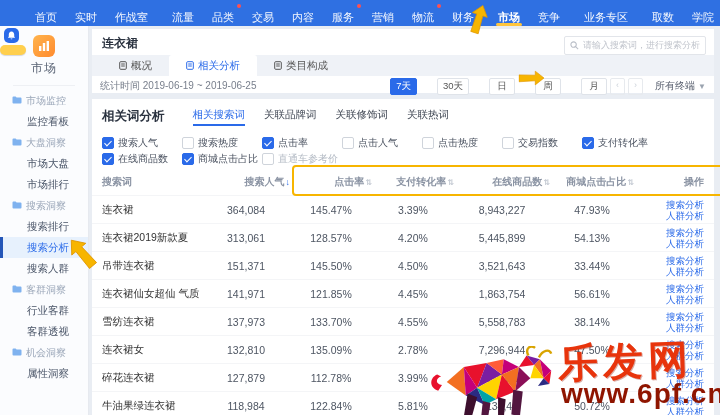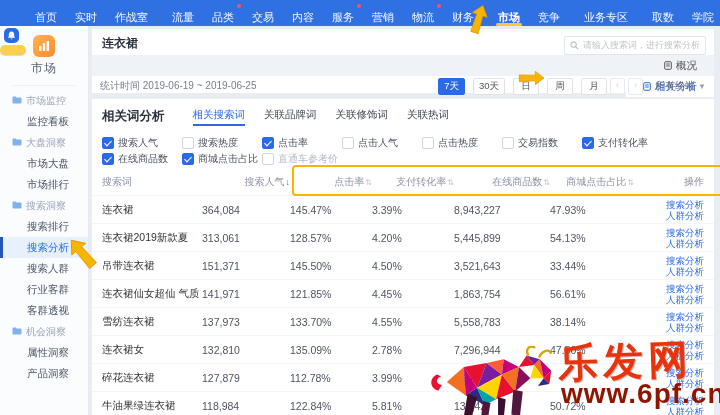--- a/index.html
+++ b/index.html
@@ -33,21 +33,21 @@
   .side-divider{width:62px;height:1px;background:#eef0f4;margin:8px auto 4px;}
   .side-group-header{display:flex;align-items:center;gap:4px;padding-left:12px;height:21px;font-size:10px;color:#9aa6b8;}
   .side-item{height:21px;line-height:21px;padding-left:27px;font-size:10.5px;color:#4a5568;cursor:pointer;}
   .side-item.active{background:#e7f1fd;color:#2a6ae9;border-left:3px solid #2456b8;padding-left:24px;}
   
   .card1{position:absolute;left:92px;right:6px;top:29px;height:64px;background:#fff;z-index:5;}
   .title-row{height:23px;display:flex;align-items:center;padding:3px 10px 0;}
   .kw-title{font-size:12px;font-weight:bold;color:#2b3340;}
   .search-box{position:absolute;right:8px;top:7px;width:130px;height:17px;border:1px solid #e2e5ea;border-radius:2px;background:#fff;display:flex;align-items:center;gap:4px;padding:0 5px;margin-left:20px;}
   .search-box .ph{font-size:9px;color:#c0c4cc;white-space:nowrap;overflow:hidden;}
-  .tab-bar{height:21px;background:#eff2f7;display:flex;align-items:flex-end;padding-left:10px;flex-direction:column;}
+  .tab-bar{height:21px;background:#eff2f7;display:flex;align-items:flex-end;padding-left:10px;}
   .tab{display:flex;align-items:center;gap:4px;padding:0 17px;line-height:21px;height:21px;font-size:10.5px;color:#555;cursor:pointer;}
   .tab.active{background:#fff;color:#2a6ae9;border-radius:3px 3px 0 0;}
   .date-row{height:20px;display:flex;align-items:center;justify-content:space-between;padding:0 8px;font-size:10px;color:#787f8c;}
   .date-right{display:flex;align-items:center;gap:3px;}
   .range-btn{min-width:14px;padding:0 5px;height:15px;line-height:14px;border:1px solid #dfe3e9;border-radius:2px;font-size:9.5px;color:#555;background:#fff;text-align:center;cursor:pointer;}
   .range-btn.active{background:#2a6ae9;border-color:#2a6ae9;color:#fff;}
   .page-btn{width:13px;height:15px;line-height:13px;border:1px solid #e7eaee;color:#ccd2da;font-size:9px;text-align:center;border-radius:2px;}
   .terminal{margin-left:9px;color:#5a6170;display:flex;align-items:center;gap:3px;cursor:pointer;}
   .caret{color:#9aa3af;font-size:8px;}
   .card2{position:absolute;left:92px;right:6px;top:99px;bottom:0;background:#fff;z-index:5;}
@@ -59,26 +59,26 @@
   .metrics{padding:10px 10px 2px;}
   .metric-row{display:flex;align-items:center;height:16px;font-size:10px;color:#4a5260;}
   .metric{display:flex;align-items:center;gap:4px;width:80px;cursor:pointer;}
   .metric.disabled{color:#b3bac4;}
   .cb{width:10px;height:10px;border:1px solid #cfd4db;border-radius:2px;background:#fff;flex:none;position:relative;}
   .cb.checked{background:#2a6ae9;border-color:#2a6ae9;}
   .cb.checked::after{content:"";position:absolute;left:3px;top:0.5px;width:3px;height:6px;border:solid #fff;border-width:0 1.5px 1.5px 0;transform:rotate(45deg);}
   
   .tbl{font-size:10.5px;}
   .tr{display:grid;grid-template-columns:100px 88px 82px 82px 96px 84px 1fr;align-items:center;height:27px;padding:0 10px;border-top:1px solid #f4f5f7;}
-  .tr.head{height:26px;border-top:none;}
+  .tr.head{height:26px;border-top:none;font-weight:bold;}
   .th{color:#8a93a3;font-size:10px;text-align:right;white-space:nowrap;}
   .th.first,.td.keyword{text-align:left;}
   .th.last{text-align:right;}
   .td{color:#4d5562;}
-  .td.num{text-align:left;}
+  .td.num{text-align:center;}
   .td.keyword{color:#333;white-space:nowrap;overflow:hidden;}
   .sort-icon{font-size:8px;color:#c3c9d2;margin-left:1px;cursor:pointer;}
   .sort-icon.desc{color:#2a6ae9;font-size:9px;}
   .ops{text-align:right;font-size:9.5px;line-height:11px;}
   .op-link{display:block;color:#2a6ae9;cursor:pointer;}
   
   .anno{position:absolute;z-index:60;pointer-events:none;}
   .hl-box{position:absolute;left:200px;top:66px;width:470px;height:27px;border:2px solid #f7b500;border-radius:4px;z-index:6;pointer-events:none;}
   
   .watermark{position:absolute;left:424px;top:334px;width:296px;height:84px;z-index:70;pointer-events:none;}
@@ -150,30 +150,35 @@
       <div class="side-item">市场排行</div>
       <div class="side-group-header">
         <span><svg width="10" height="8" viewBox="0 0 10 8">
             <path d="M0.5,1.5 Q0.5,0.5 1.5,0.5 L3.6,0.5 L4.6,1.6 L8.5,1.6 Q9.5,1.6 9.5,2.6 L9.5,6.5 Q9.5,7.5 8.5,7.5 L1.5,7.5 Q0.5,7.5 0.5,6.5 Z" fill="#7fb2ef"></path>
           </svg></span>
         <span>搜索洞察</span>
       </div>
       <div class="side-item">搜索排行</div>
       <div class="side-item active">搜索分析</div>
       <div class="side-item">搜索人群</div>
+      <div class="side-group-header">
+        <span><svg width="10" height="8" viewBox="0 0 10 8">
+            <path d="M0.5,1.5 Q0.5,0.5 1.5,0.5 L3.6,0.5 L4.6,1.6 L8.5,1.6 Q9.5,1.6 9.5,2.6 L9.5,6.5 Q9.5,7.5 8.5,7.5 L1.5,7.5 Q0.5,7.5 0.5,6.5 Z" fill="#7fb2ef"></path>
+          </svg></span>
+        <span>客群洞察</span>
+      </div>
       <div class="side-item">行业客群</div>
       <div class="side-item">客群透视</div>
       <div class="side-group-header">
         <span><svg width="10" height="8" viewBox="0 0 10 8">
             <path d="M0.5,1.5 Q0.5,0.5 1.5,0.5 L3.6,0.5 L4.6,1.6 L8.5,1.6 Q9.5,1.6 9.5,2.6 L9.5,6.5 Q9.5,7.5 8.5,7.5 L1.5,7.5 Q0.5,7.5 0.5,6.5 Z" fill="#7fb2ef"></path>
           </svg></span>
         <span>机会洞察</span>
       </div>
       <div class="side-item">属性洞察</div>
-      <div class="side-item">产品洞察</div>
     </div>
 </div>
 
 <div class="card1">
   <div class="title-row">
     <span class="kw-title">连衣裙</span>
   </div>
   <div class="search-box">
     <svg width="9" height="9" viewBox="0 0 10 10">
         <circle cx="4" cy="4" r="3" fill="none" stroke="#b9bec7" stroke-width="1.2"></circle>
@@ -209,21 +214,21 @@
             <line x1="2.2" y1="3" x2="5.8" y2="3" stroke="currentColor" stroke-width="1"></line>
             <line x1="2.2" y1="5" x2="5.8" y2="5" stroke="currentColor" stroke-width="1"></line>
           </svg>
         </span>
         <span>类目构成</span>
       </span>
     </div>
   <div class="date-row">
     <span>统计时间 2019-06-19 ~ 2019-06-25</span>
     <span class="date-right">
-      <span id="range-buttons" style="display:flex;gap:8px;">
+      <span id="range-buttons" style="display:flex;gap:20px;">
           <span class="range-btn active">7天</span>
           <span class="range-btn">30天</span>
           <span class="range-btn">日</span>
           <span class="range-btn">周</span>
           <span class="range-btn">月</span>
         </span>
       <span class="page-btn">‹</span>
       <span class="page-btn">›</span>
       <span class="terminal">
         <span>所有终端</span>

